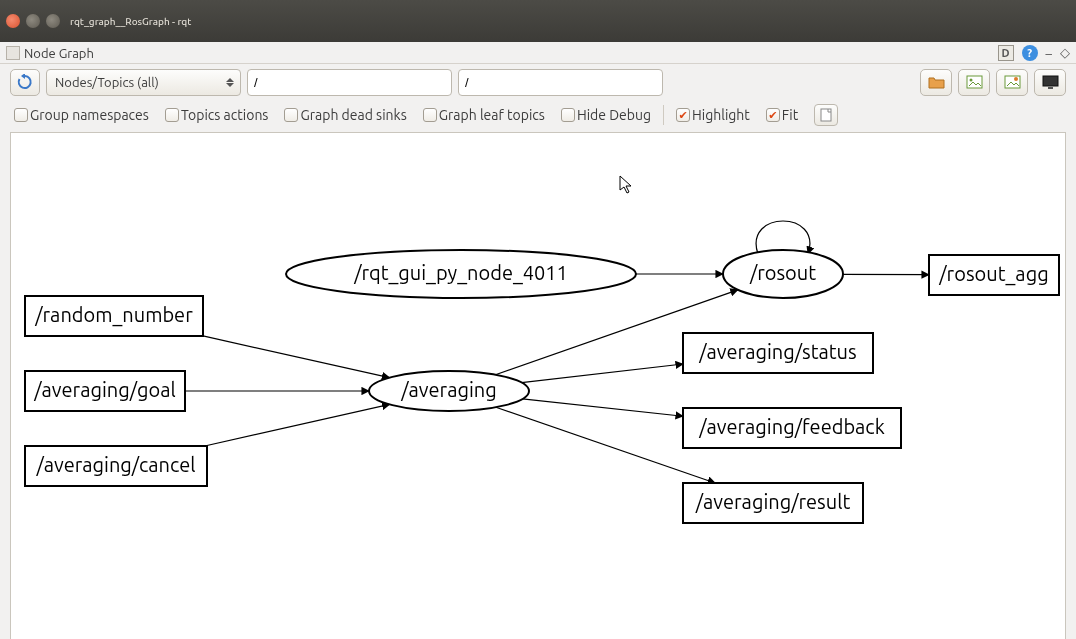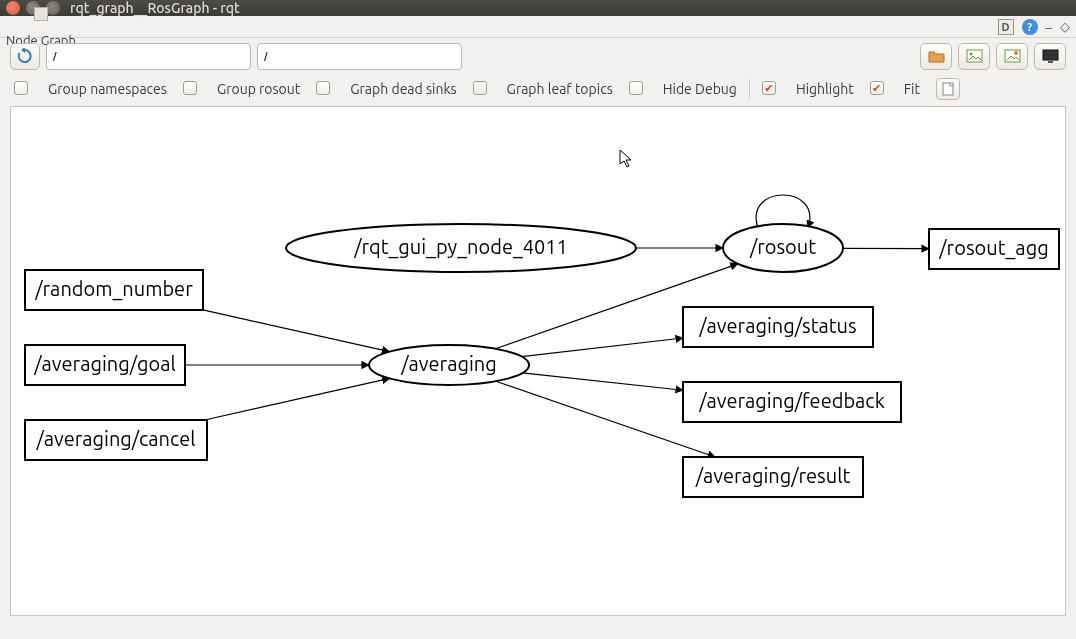--- a/index.html
+++ b/index.html
@@ -7,27 +7,27 @@
     font-family: "Ubuntu", "Liberation Sans", sans-serif;
     font-size: 13px;
     background: #f2f1f0;
     color: #3c3c3c;
     width: 1076px;
     height: 639px;
     overflow: hidden;
   }
   
   .titlebar {
-    height: 16px;
+    height: 42px;
     background: linear-gradient(#4c4b46, #3c3b37);
     color: #dfdbd2;
     display: flex;
     align-items: center;
     padding: 0 6px;
-    font-size: 14px;
+    font-size: 10px;
     font-weight: 500;
   }
   .win-btns { display: flex; gap: 6px; margin-right: 10px; }
   .win-btn {
     width: 14px; height: 14px; border-radius: 50%;
     display: inline-block;
   }
   .win-close { background: radial-gradient(circle at 40% 40%, #f58b6f, #d9522f); }
   .win-min   { background: radial-gradient(circle at 40% 40%, #8e8a80, #5f5b52); }
   .win-max   { background: radial-gradient(circle at 40% 40%, #8e8a80, #5f5b52); }
@@ -36,21 +36,21 @@
   .subbar {
     height: 22px;
     background: #f2f1f0;
     border-bottom: 1px solid #d6d2cc;
     display: flex;
     align-items: center;
     justify-content: space-between;
     padding: 0 6px;
     font-size: 13px;
   }
-  .subbar-left { display: flex; align-items: center; gap: 12px; flex-direction: column; }
+  .subbar-left { display: flex; align-items: center; gap: 4px; }
   .sub-icon {
     width: 14px; height: 14px; display: inline-block;
     background: #e7e4df; border: 1px solid #b7b2a9;
   }
   .subbar-right { display: flex; align-items: center; gap: 8px; color: #666; }
   .float-ctrl { font-size: 13px; color: #555; cursor: default; }
 
   
   .toolbar {
     height: 36px;
@@ -115,21 +115,21 @@
   .optrow {
     height: 30px;
     display: flex;
     align-items: center;
     gap: 16px;
     padding: 0 14px;
     font-size: 14px;
     color: #3c3c3c;
   }
   .chk {
-    display: flex; gap: 20px;
+    display: flex; align-items: center; gap: 2px;
     cursor: pointer;
   }
   .chk-box {
     width: 14px; height: 14px;
     border: 1px solid #a39d92;
     border-radius: 3px;
     background: linear-gradient(#fff, #f0ede6);
     display: flex; align-items: center; justify-content: center;
   }
   .chk-box.checked::after {
@@ -211,20 +211,27 @@
   </div>
 </div>
 
 <div class="toolbar">
   <div class="tbtn">
     <svg width="16" height="16" viewBox="0 0 16 16">
       <path d="M8 2 A6 6 0 1 1 2.5 5" fill="none" stroke="#3a78c8" stroke-width="2"></path>
       <path d="M8 -1 L8 5 L4 2 Z" fill="#3a78c8"></path>
     </svg>
   </div>
+  <div class="dropdown">
+    <span>Nodes/Topics (all)</span>
+    <span class="arrows">
+      <span class="up"></span>
+        <span class="dn"></span>
+    </span>
+  </div>
   <input class="tinput" value="/" style="">
   <input class="tinput" value="/" style="">
   <div class="spacer"></div>
   <div class="icon-btn">
     <svg width="17" height="14" viewBox="0 0 17 14">
       <path d="M1 3h5l1 2h9v8H1z" fill="#e8a04a" stroke="#b07020"></path>
     </svg>
   </div>
   <div class="icon-btn">
     <svg width="17" height="14" viewBox="0 0 17 14">
@@ -248,21 +255,21 @@
   </div>
 </div>
 
 <div class="optrow">
   <label class="chk">
     <span class="chk-box"></span>
     <span>Group namespaces</span>
   </label>
   <label class="chk">
     <span class="chk-box"></span>
-    <span>Group rosout</span>
+    <span>Topics actions</span>
   </label>
   <label class="chk">
     <span class="chk-box"></span>
     <span>Graph dead sinks</span>
   </label>
   <label class="chk">
     <span class="chk-box"></span>
     <span>Graph leaf topics</span>
   </label>
   <label class="chk">

